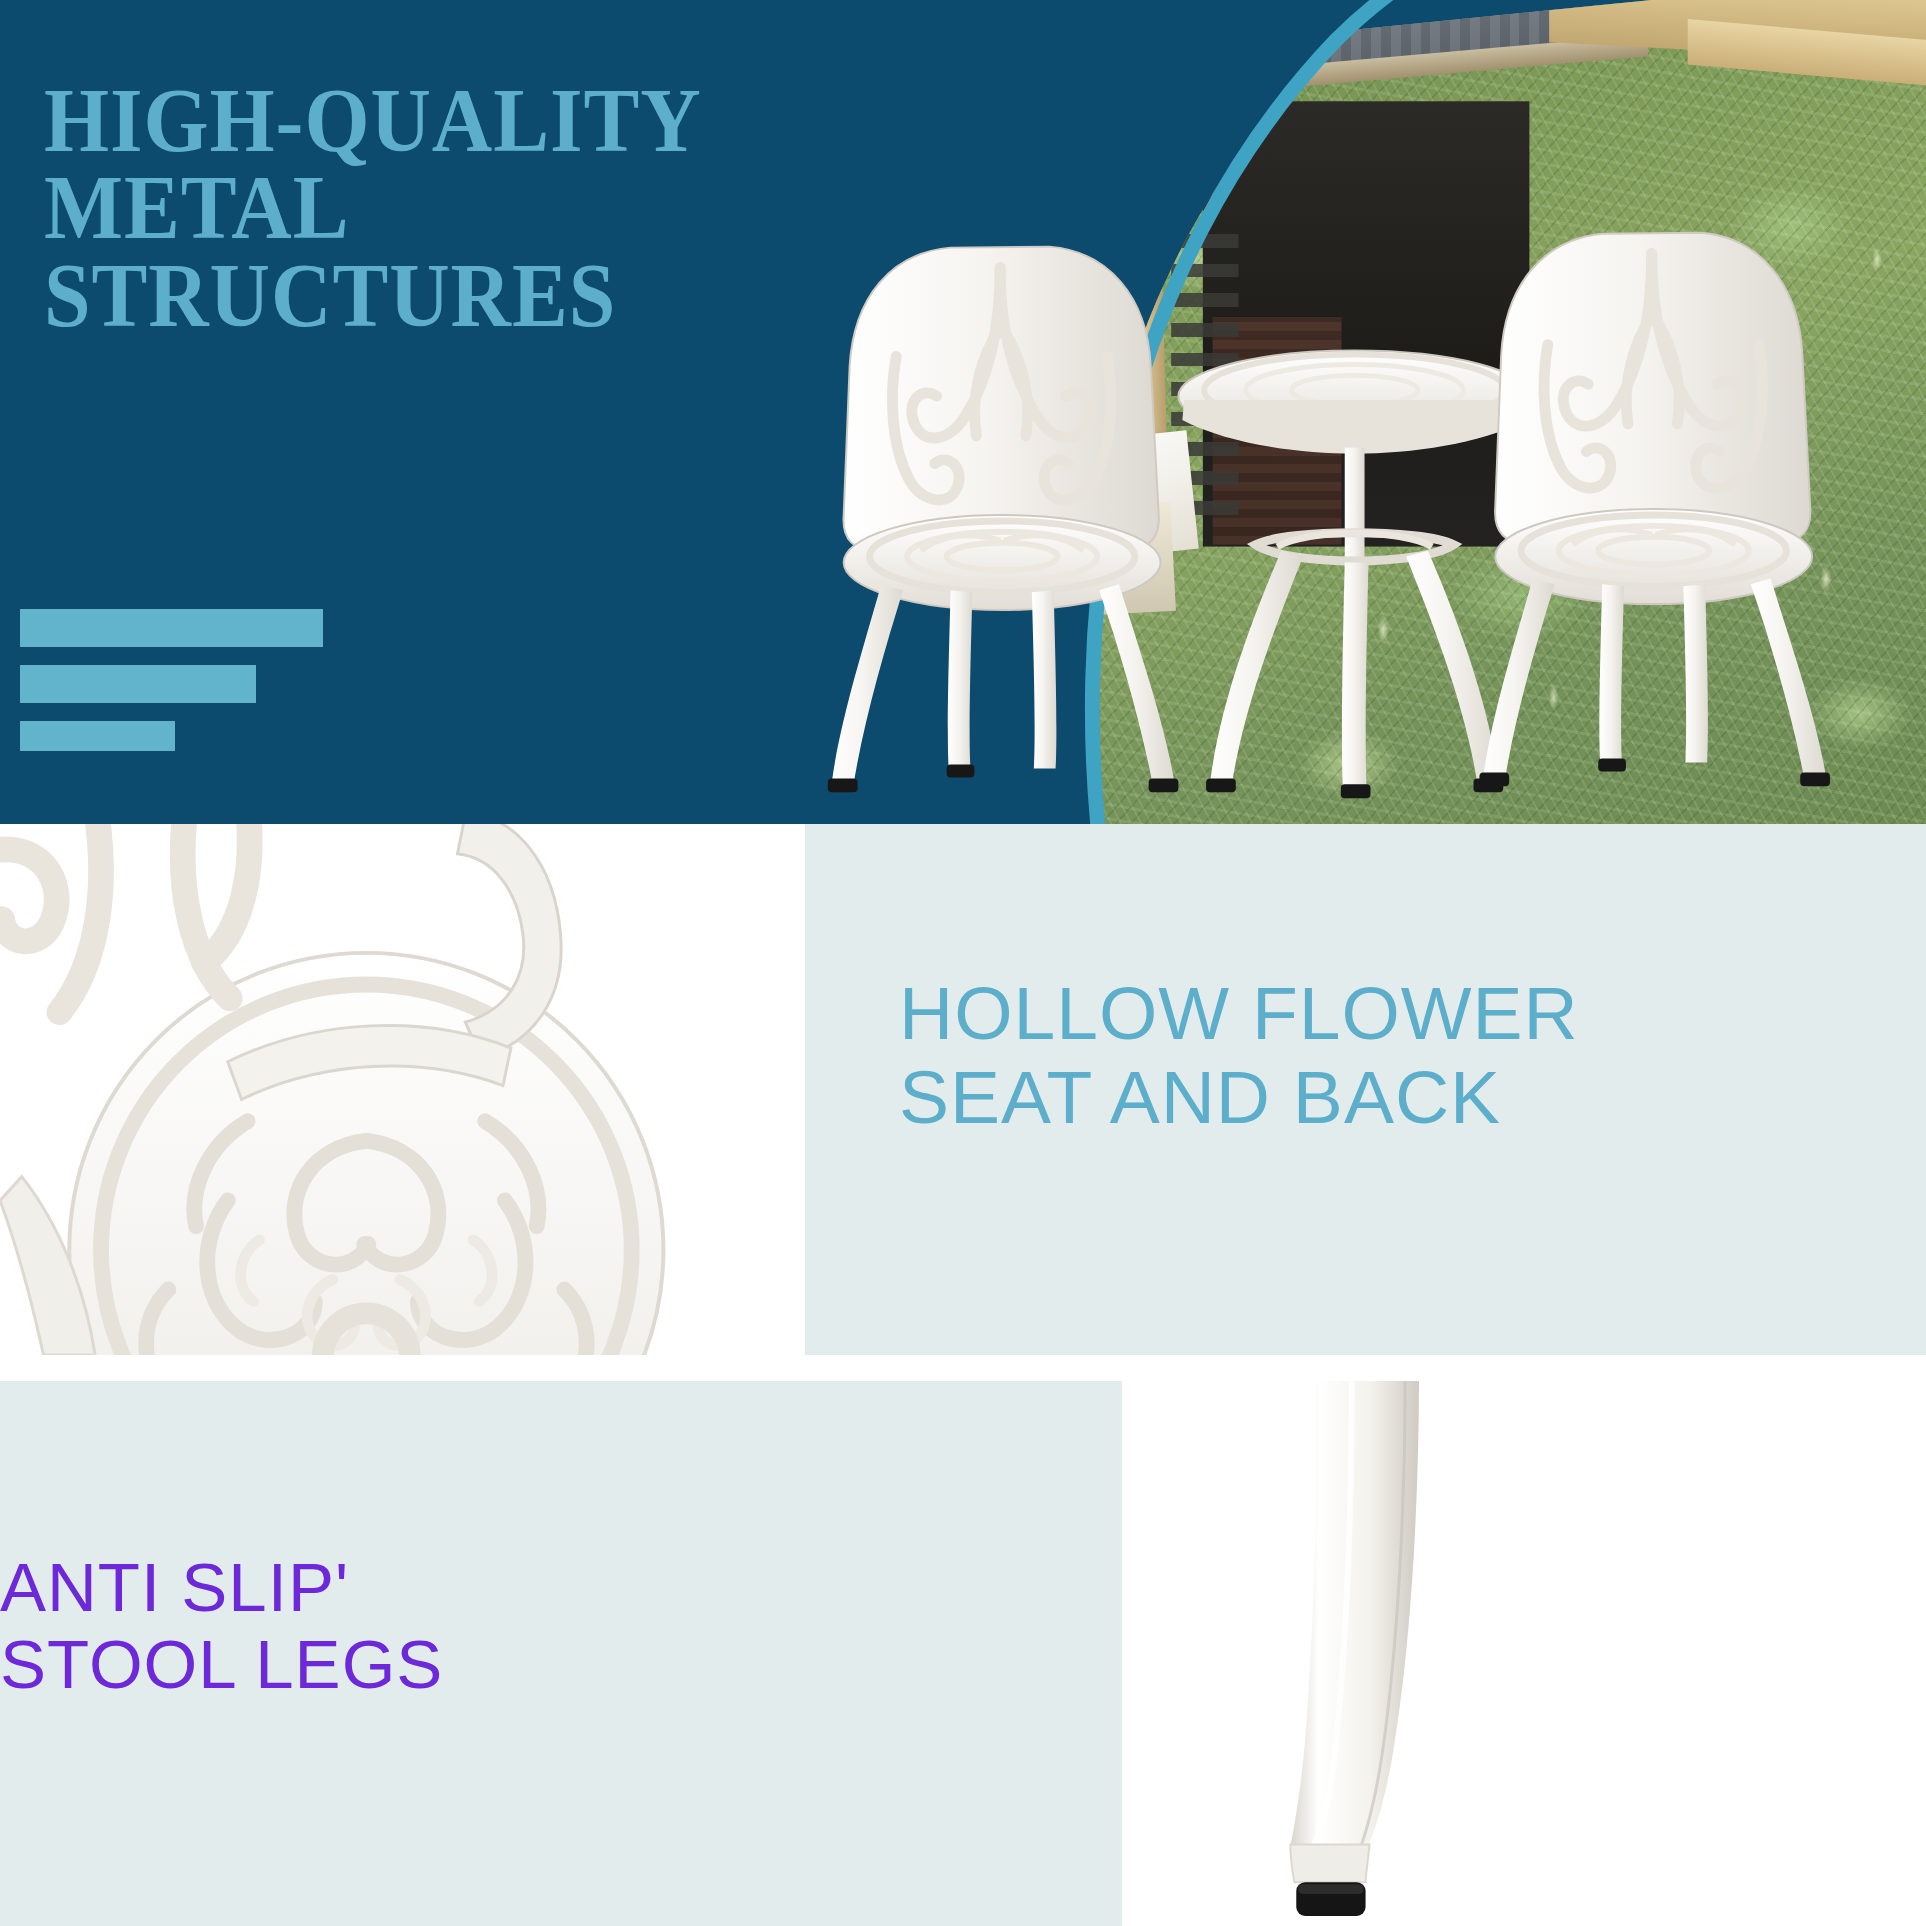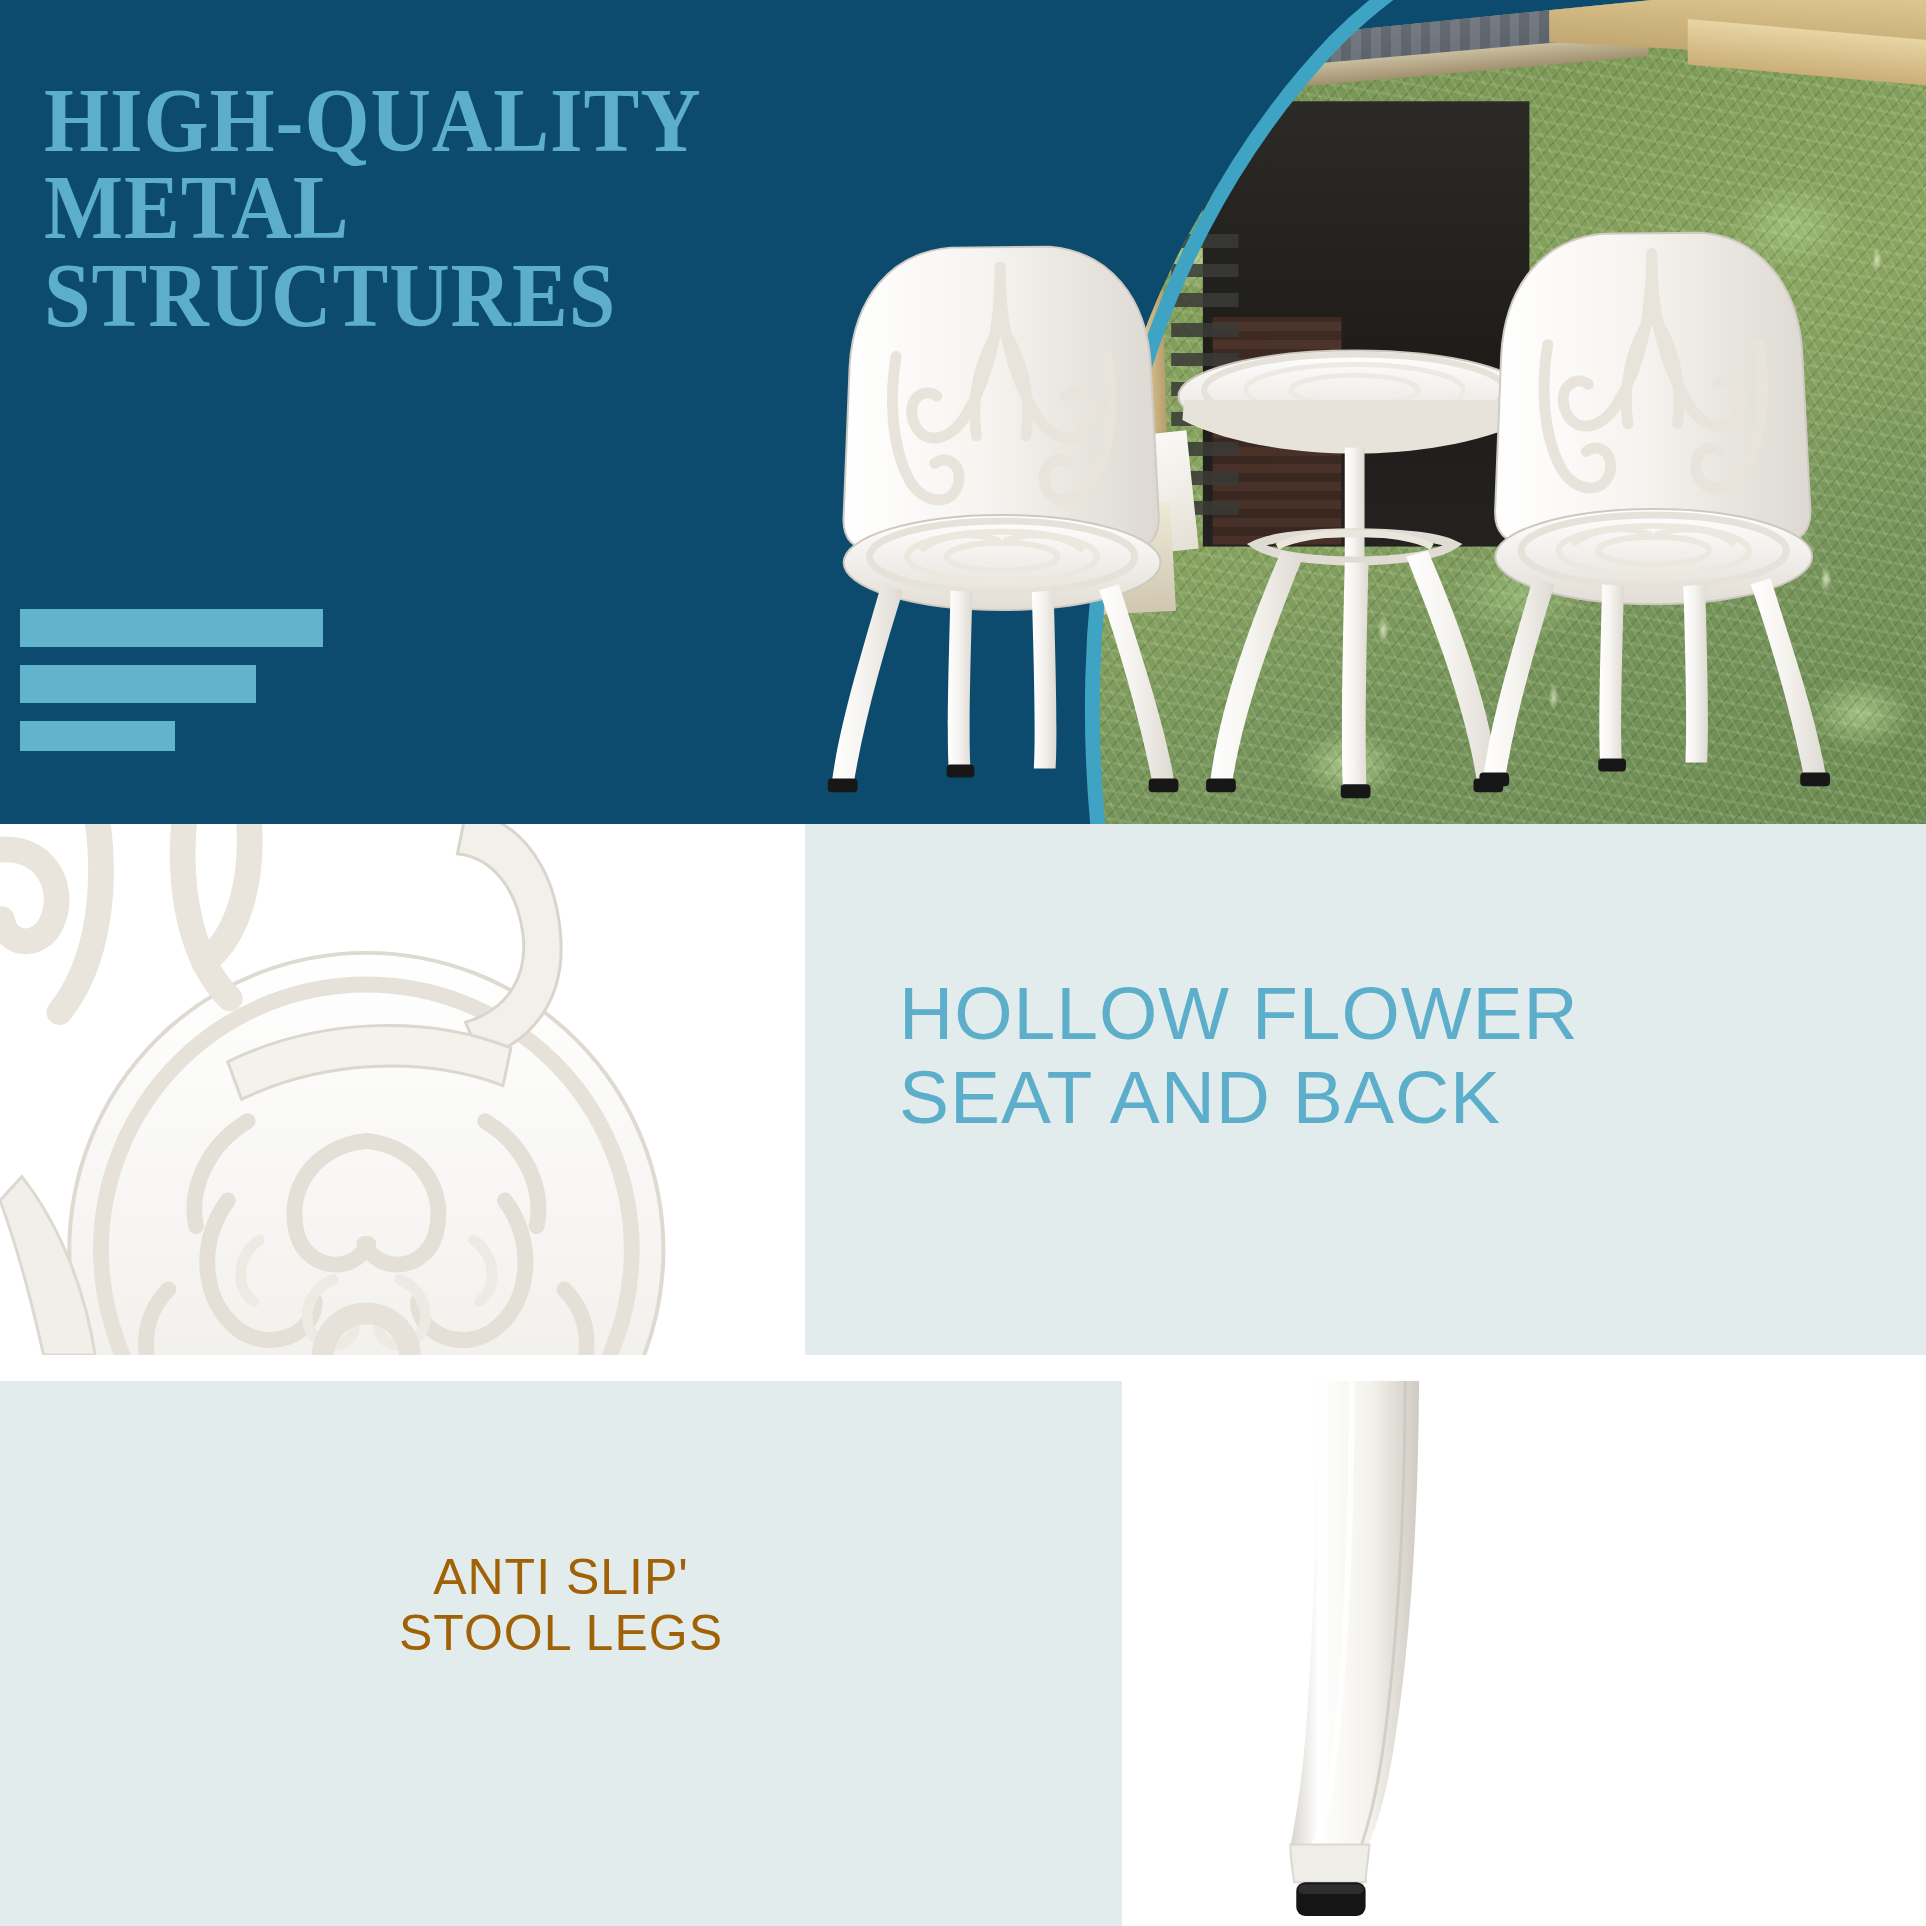--- a/index.html
+++ b/index.html
@@ -161,22 +161,22 @@
     color:#5CAECB;font-size:75px;font-weight:400;line-height:1.12;
     letter-spacing:1px;white-space:pre-line;
   }
 
   
   .bot{position:absolute;left:0;top:1381px;width:1927px;height:546px;}
   .bot-panel{
     position:absolute;left:0;top:0;width:1122px;height:546px;background:#E3ECEC;
   }
   .bot-text{
-    position:absolute;left:0;top:168px;width:1122px;text-align:center;
-    color:#a16207;font-size:50px;font-weight:400;line-height:1.12;
+    position:absolute;left:0;top:168px;width:1122px;text-align:left;
+    color:#6d28d9;font-size:69px;font-weight:400;line-height:1.12;
     letter-spacing:1px;white-space:pre-line;
   }
   .leg-panel{
     position:absolute;left:1122px;top:0;width:805px;height:546px;background:#fff;overflow:hidden;
   }
 
   .sr{position:absolute;width:1px;height:1px;overflow:hidden;clip:rect(0 0 0 0);}
 </style>
 </head>
 <body>

